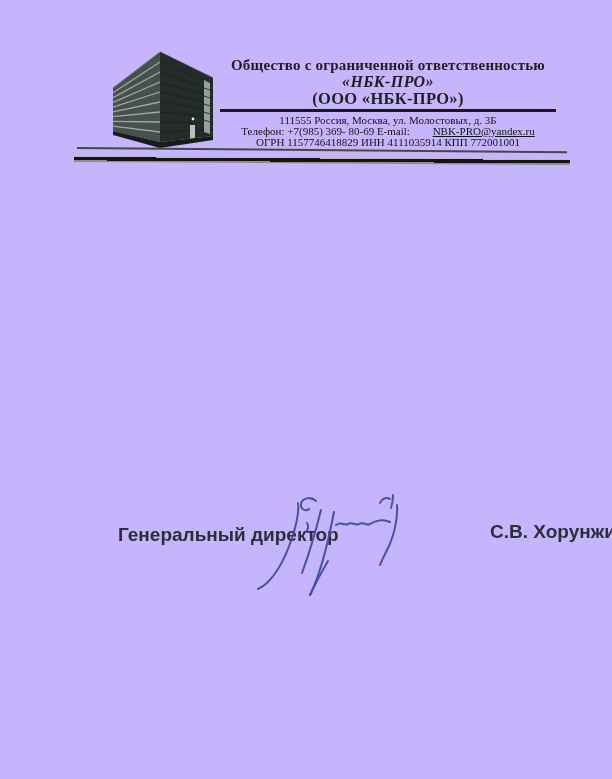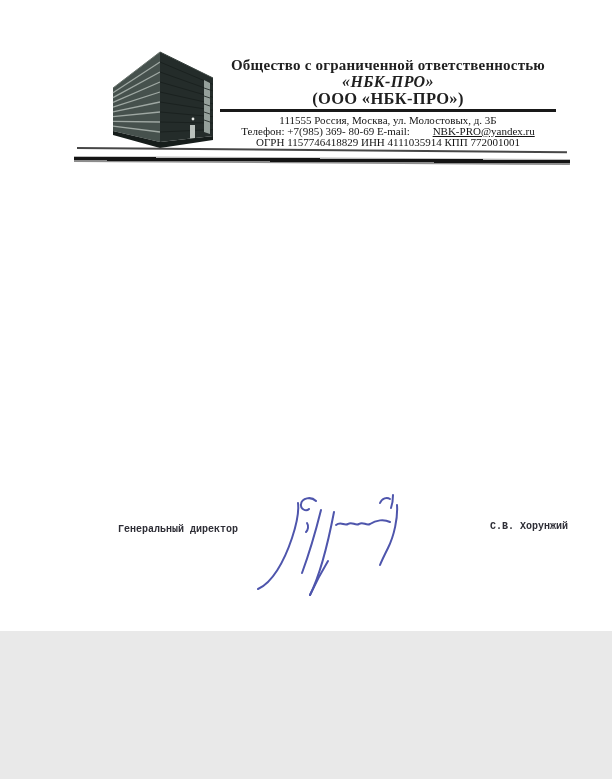--- a/index.html
+++ b/index.html
@@ -1,18 +1,18 @@
 <!DOCTYPE html>
 <html><head>
 <meta charset="utf-8">
 <style>
   html,body { margin:0; padding:0; background:#e9e9e9; }
   .page {
-    position:relative; width:612px; height:631px; margin:0 auto;
-    background:#ffffff; overflow:hidden;
+    position:relative; width:612px; height:779px; margin:0 auto;
+    background:#c4b5fd; overflow:hidden;
     font-family:"Liberation Serif","DejaVu Serif",serif; color:#1f1f1f;
   }
 
   
   .logo { position:absolute; left:107px; top:47px; width:112px; height:106px; }
 
   
   .head { position:absolute; left:210px; top:56px; width:356px; text-align:center; }
   .org-type  { font-size:15px;  line-height:18px; font-weight:600; letter-spacing:.2px; }
   .org-name  { font-size:16px;  line-height:16px; font-weight:700; letter-spacing:.4px;font-style:italic; }
@@ -38,22 +38,22 @@
   
   .body-par {
     position:absolute; left:66px; top:341px; width:489px; margin:0;
     font-family:"Liberation Sans","DejaVu Sans",sans-serif;
     font-size:13.6px; line-height:19.5px; font-weight:500;
     text-align:justify; text-indent:49px; color:#2c2c2c;
   }
 
   
   .sig-label {
-    position:absolute; font-family:Liberation Mono, monospace;
-    font-size:10px; font-weight:600; color:#2e2e36; white-space:pre;text-align:center;
+    position:absolute; font-family:Liberation Sans, sans-serif;
+    font-size:19px; font-weight:600; color:#2e2e36; white-space:pre;text-align:center;
   }
   .sig-title { left:118px; top:524px; }
   .sig-name  { left:450px; top:521px;margin-left:40px; }
   .autograph { position:absolute; left:248px; top:486px; width:168px; height:120px; }
 
   
   .speck { position:absolute; width:2px; height:2px; border-radius:50%; background:#86b4e4; opacity:.5; }
   .speck.s1 { left:556px; top:726px; }
   .speck.s2 { left:592px; top:703px; }
   .speck.s3 { left:520px; top:748px; }

